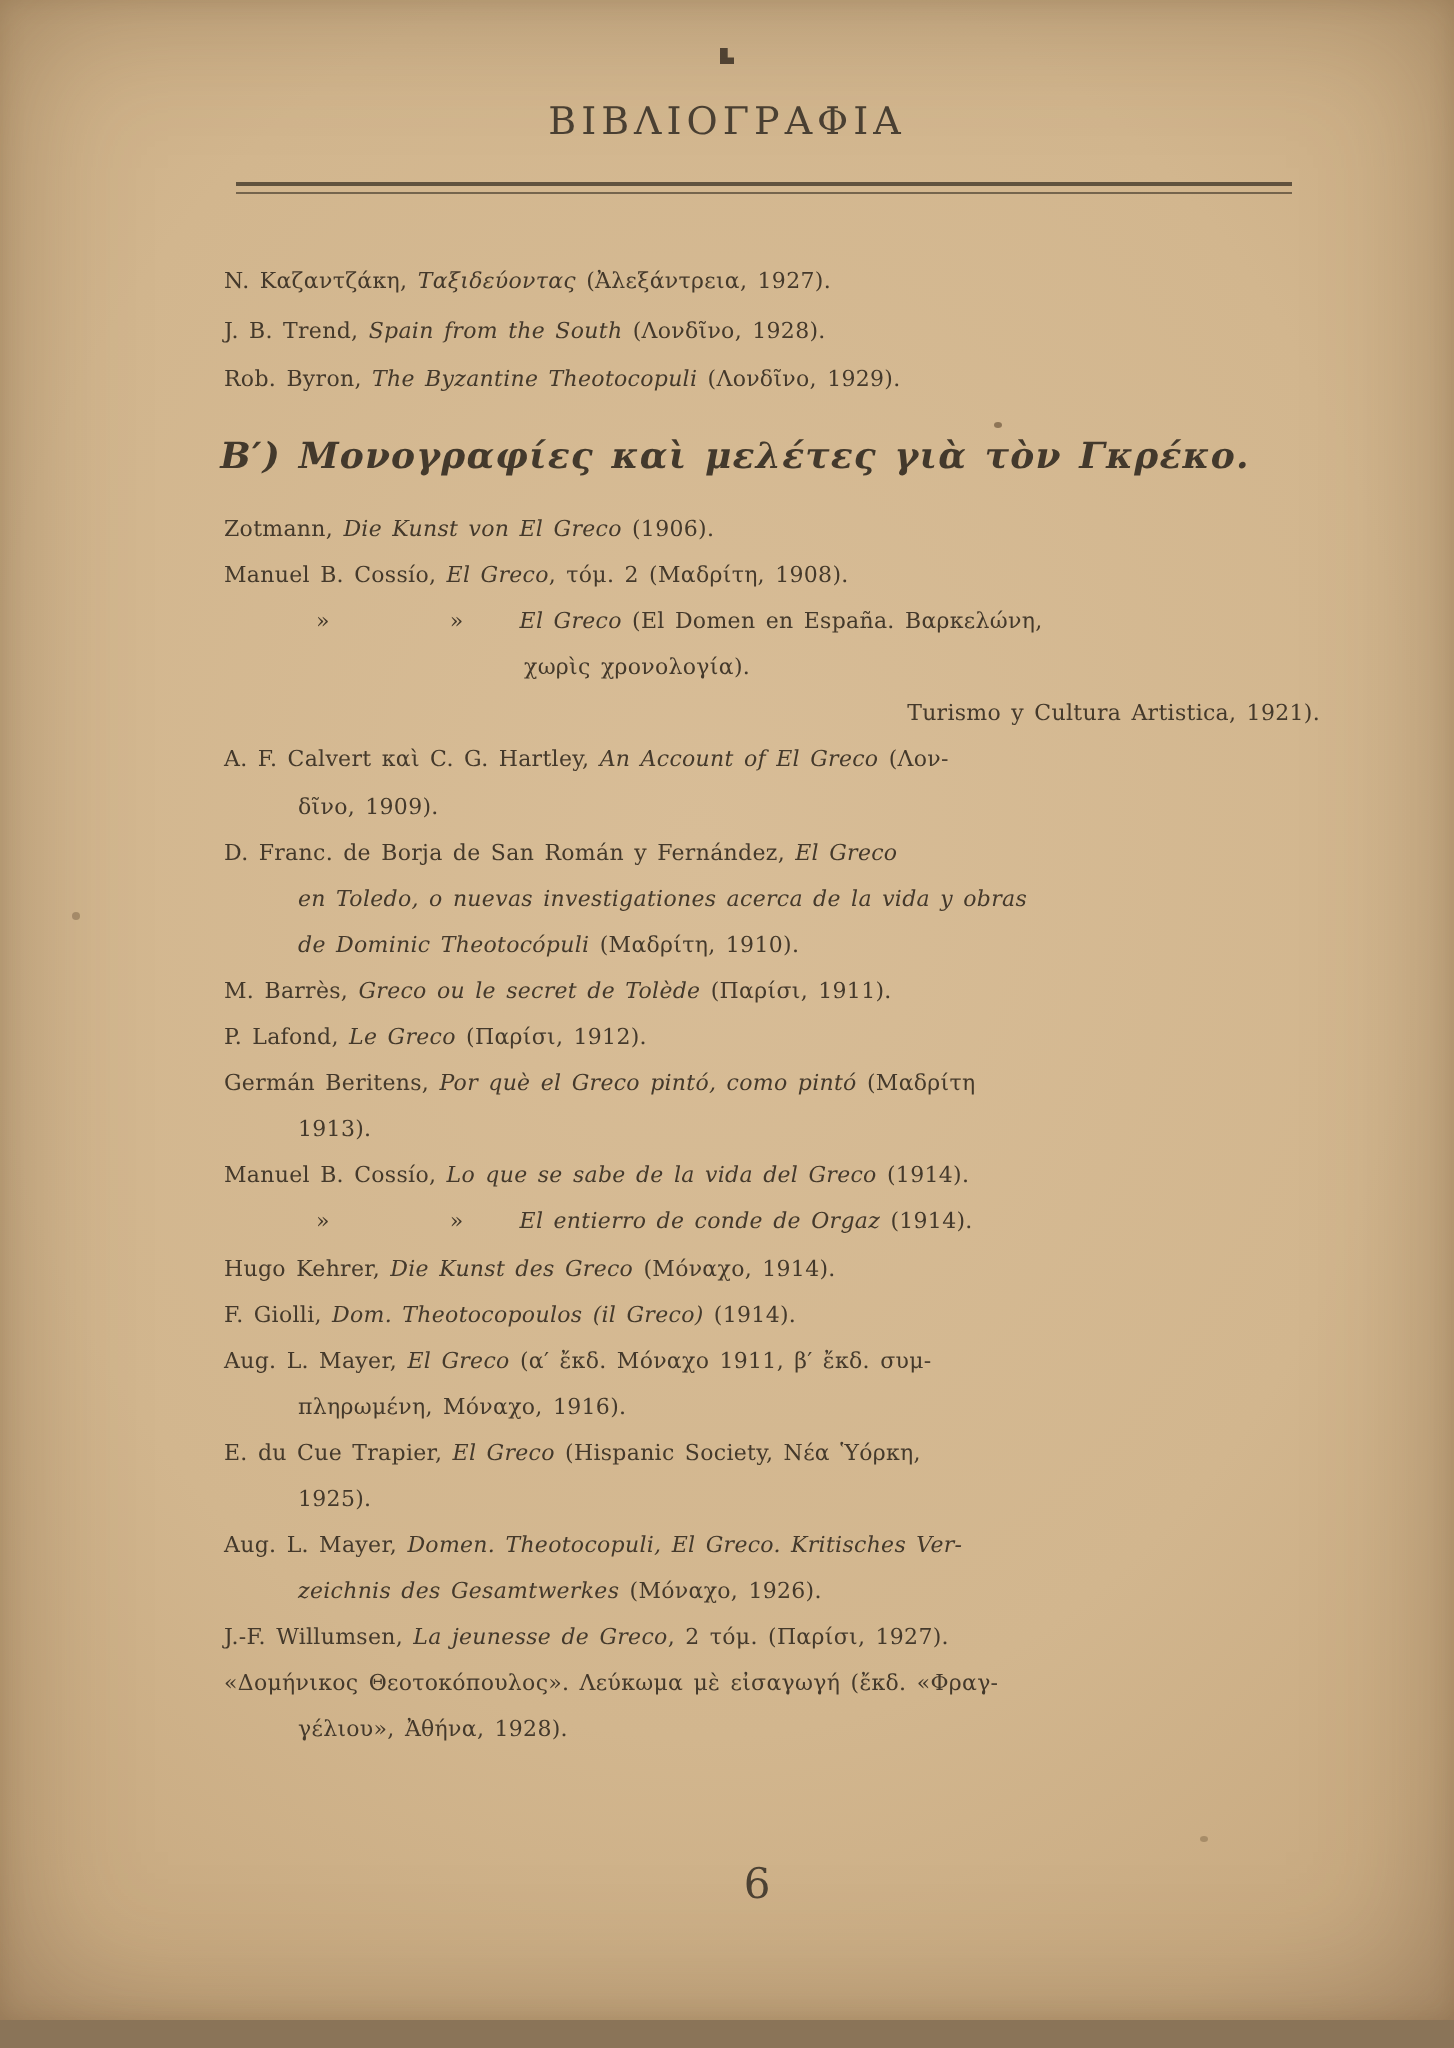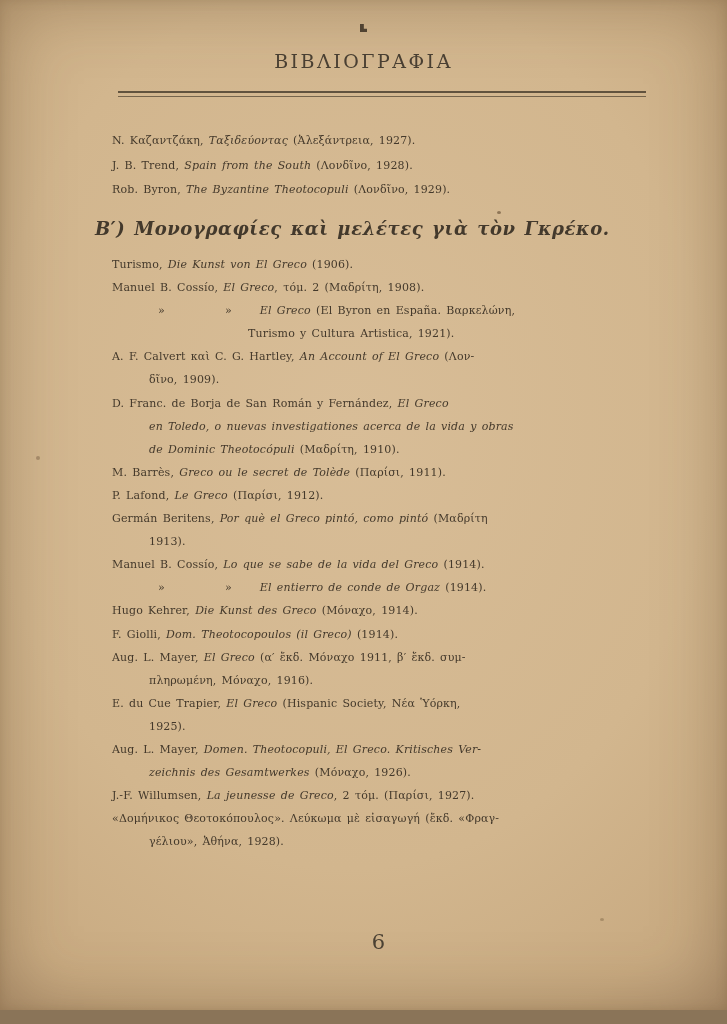--- a/index.html
+++ b/index.html
@@ -40,33 +40,33 @@
   }
   .biblio{
     position:absolute;left:112px;width:548px;
     font-size:11px;
     word-spacing:1.5px;letter-spacing:.15px;
   }
   .list-a{top:129px;line-height:24.5px;}
   .list-b{top:253px;line-height:23.1px;}
   .section-heading{
     position:absolute;top:218px;left:95px;width:545px;
-    text-align:left;
+    text-align:center;
     font-size:18px;font-weight:bold;font-style:italic;
     letter-spacing:.6px;word-spacing:2px;
     color:#43392c;
   }
   .bl{white-space:nowrap;}
   .seg-r{font-style:normal;}
   .seg-i{font-style:italic;}
   .seg-d1{display:inline-block;margin-left:46px;}
   .seg-d2{display:inline-block;margin-left:60px;margin-right:28px;}
   .ind-1{padding-left:37px;}
   .ind-c1{padding-left:150px;}
-  .ind-c2{padding-left:136px;}
+  .ind-c2{padding-left:136px;text-align:right;}
   .page-number{
     position:absolute;top:930px;left:112px;width:533px;
     text-align:center;
     font-size:21px;color:#4c4234;
   }
 </style>
 </head>
 <body>
 
 <div class="page">
@@ -82,23 +82,24 @@
 
   <div class="biblio list-a">
       <div class="bl ind-0"><span class="seg-r">N. Καζαντζάκη, </span><span class="seg-i">Ταξιδεύοντας</span><span class="seg-r"> (Ἀλεξάντρεια, 1927).</span></div>
       <div class="bl ind-0"><span class="seg-r">J. B. Trend, </span><span class="seg-i">Spain from the South</span><span class="seg-r"> (Λονδῖνο, 1928).</span></div>
       <div class="bl ind-0"><span class="seg-r">Rob. Byron, </span><span class="seg-i">The Byzantine Theotocopuli</span><span class="seg-r"> (Λονδῖνο, 1929).</span></div>
     </div>
 
   <div class="section-heading">Β′) Μονογραφίες καὶ μελέτες γιὰ τὸν Γκρέκο.</div>
 
   <div class="biblio list-b">
-      <div class="bl ind-0"><span class="seg-r">Turismo, </span><span class="seg-i">Die Kunst von El Greco</span><span class="seg-r"> (1906).</span></div>
+      <div class="bl ind-0"><span class="seg-r">Zotmann, </span><span class="seg-i">Die Kunst von El Greco</span><span class="seg-r"> (1906).</span></div>
       <div class="bl ind-0"><span class="seg-r">Manuel B. Cossío, </span><span class="seg-i">El Greco</span><span class="seg-r">, τόμ. 2 (Μαδρίτη, 1908).</span></div>
-      <div class="bl ind-0"><span class="seg-d1">»</span><span class="seg-d2">»</span><span class="seg-i">El Greco</span><span class="seg-r"> (El Byron en España. Βαρκελώνη,</span></div>
+      <div class="bl ind-0"><span class="seg-d1">»</span><span class="seg-d2">»</span><span class="seg-i">El Greco</span><span class="seg-r"> (El Domen en España. Βαρκελώνη,</span></div>
+      <div class="bl ind-c1"><span class="seg-r">χωρὶς χρονολογία).</span></div>
       <div class="bl ind-c2"><span class="seg-r">Turismo y Cultura Artistica, 1921).</span></div>
       <div class="bl ind-0"><span class="seg-r">A. F. Calvert καὶ C. G. Hartley, </span><span class="seg-i">An Account of El Greco</span><span class="seg-r"> (Λον-</span></div>
       <div class="bl ind-1"><span class="seg-r">δῖνο, 1909).</span></div>
       <div class="bl ind-0"><span class="seg-r">D. Franc. de Borja de San Román y Fernández, </span><span class="seg-i">El Greco</span></div>
       <div class="bl ind-1"><span class="seg-i">en Toledo, o nuevas investigationes acerca de la vida y obras</span></div>
       <div class="bl ind-1"><span class="seg-i">de Dominic Theotocópuli</span><span class="seg-r"> (Μαδρίτη, 1910).</span></div>
       <div class="bl ind-0"><span class="seg-r">M. Barrès, </span><span class="seg-i">Greco ou le secret de Tolède</span><span class="seg-r"> (Παρίσι, 1911).</span></div>
       <div class="bl ind-0"><span class="seg-r">P. Lafond, </span><span class="seg-i">Le Greco</span><span class="seg-r"> (Παρίσι, 1912).</span></div>
       <div class="bl ind-0"><span class="seg-r">Germán Beritens, </span><span class="seg-i">Por què el Greco pintó, como pintó</span><span class="seg-r"> (Μαδρίτη</span></div>
       <div class="bl ind-1"><span class="seg-r">1913).</span></div>

